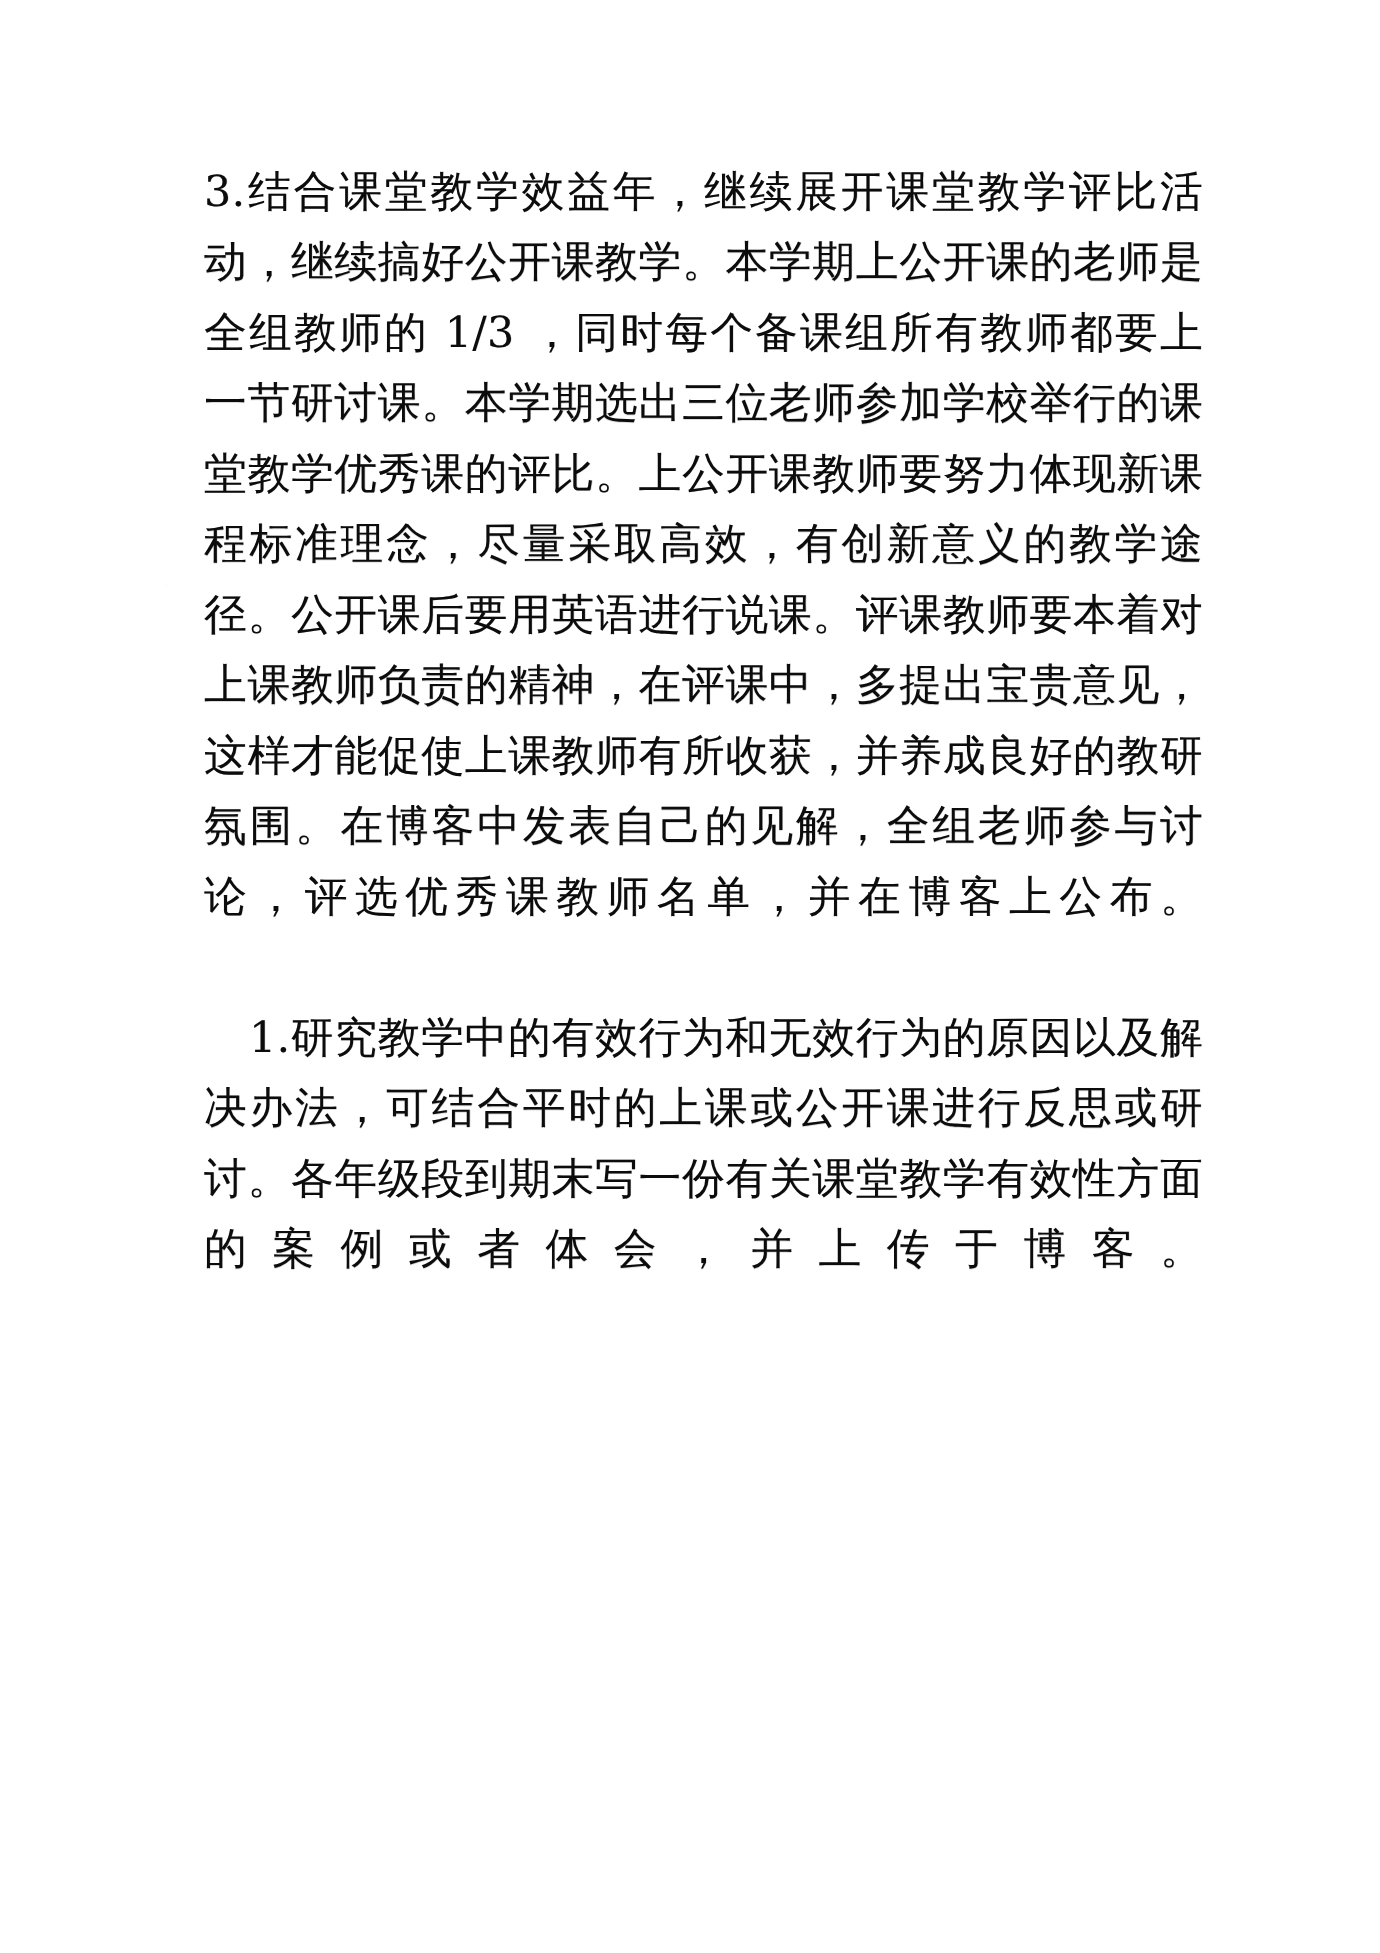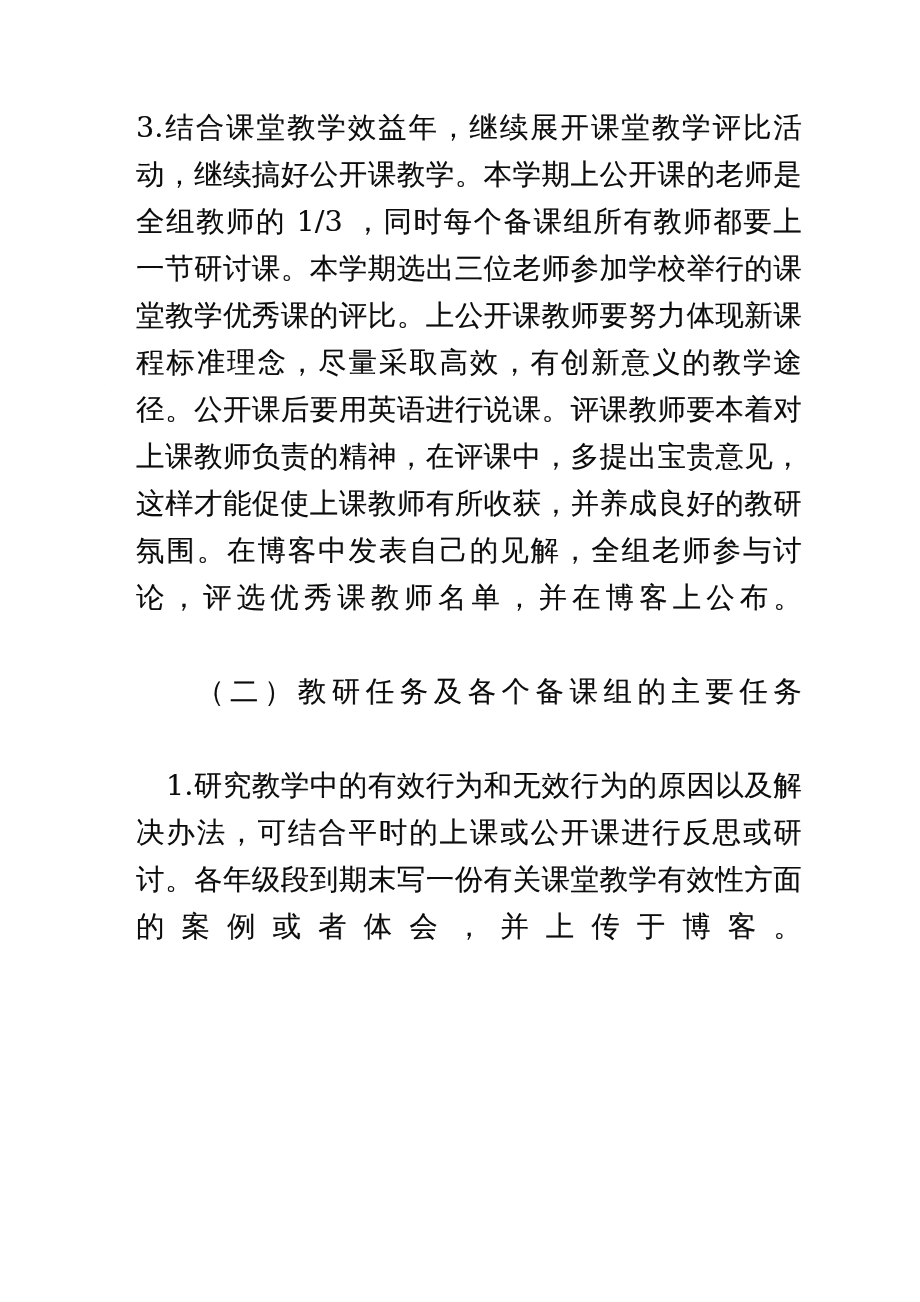--- a/index.html
+++ b/index.html
@@ -67,19 +67,18 @@
 <body>
 
 <div id="page">
 
   <div id="doc-body">
 
     <p class="para">3.结合课堂教学效益年，继续展开课堂教学评比活动，继续搞好公开课教学。本学期上公开课的老师是全组教师的 1/3 ，同时每个备课组所有教师都要上一节研讨课。本学期选出三位老师参加学校举行的课堂教学优秀课的评比。上公开课教师要努力体现新课程标准理念，尽量采取高效，有创新意义的教学途径。公开课后要用英语进行说课。评课教师要本着对上课教师负责的精神，在评课中，多提出宝贵意见，这样才能促使上课教师有所收获，并养成良好的教研氛围。在博客中发表自己的见解，全组老师参与讨论，评选优秀课教师名单，并在博客上公布。</p>
 
 
 
-    <p class="para indent-2">（二）教研任务及各个备课组的主要任务</p>
 
     <p class="para indent-1">1.研究教学中的有效行为和无效行为的原因以及解决办法，可结合平时的上课或公开课进行反思或研讨。各年级段到期末写一份有关课堂教学有效性方面的案例或者体会，并上传于博客。</p>
 
   </div>
 
 </div>
 
 </body></html>

